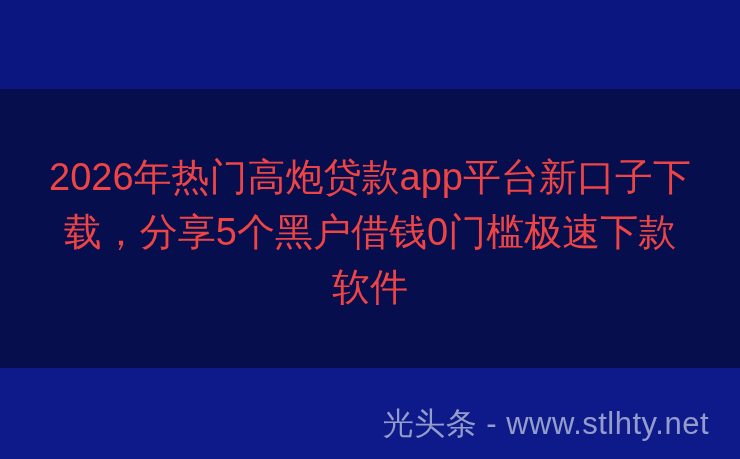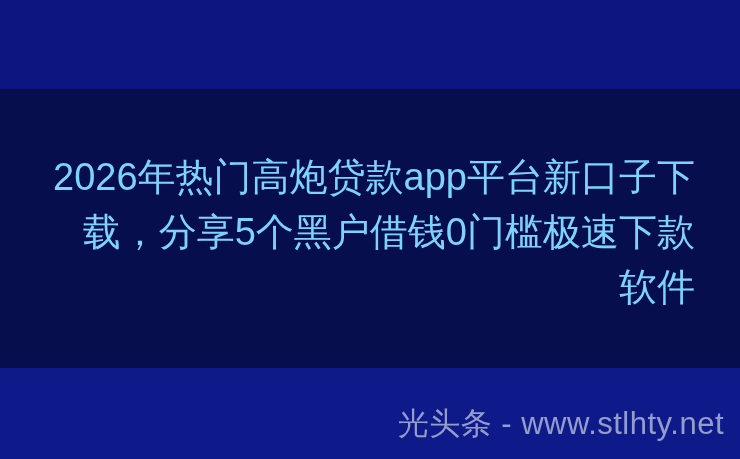--- a/index.html
+++ b/index.html
@@ -48,33 +48,33 @@
     left: 0;
     top: 150px;
     width: 740px;
     text-align: center;
     pointer-events: none;
   }
 
   #title-text {
     display: inline-block;
     width: 650px;
-    color: #7dd3fc;
+    color: #ef4444;
     font-size: 38px;
     line-height: 55px;
     font-weight: 400;
     letter-spacing: 0px;
     word-break: break-all;
-    text-align: right;
+    text-align: center;
   }
 
   
   #watermark {
     position: absolute;
-    right: 16px;
+    right: 31px;
     top: 404px;
     color: #b9c1dd;
     opacity: 0.78;
     font-size: 31px;
     line-height: 40px;
     font-weight: 400;
     letter-spacing: 0.5px;
     white-space: nowrap;
   }
 </style>

